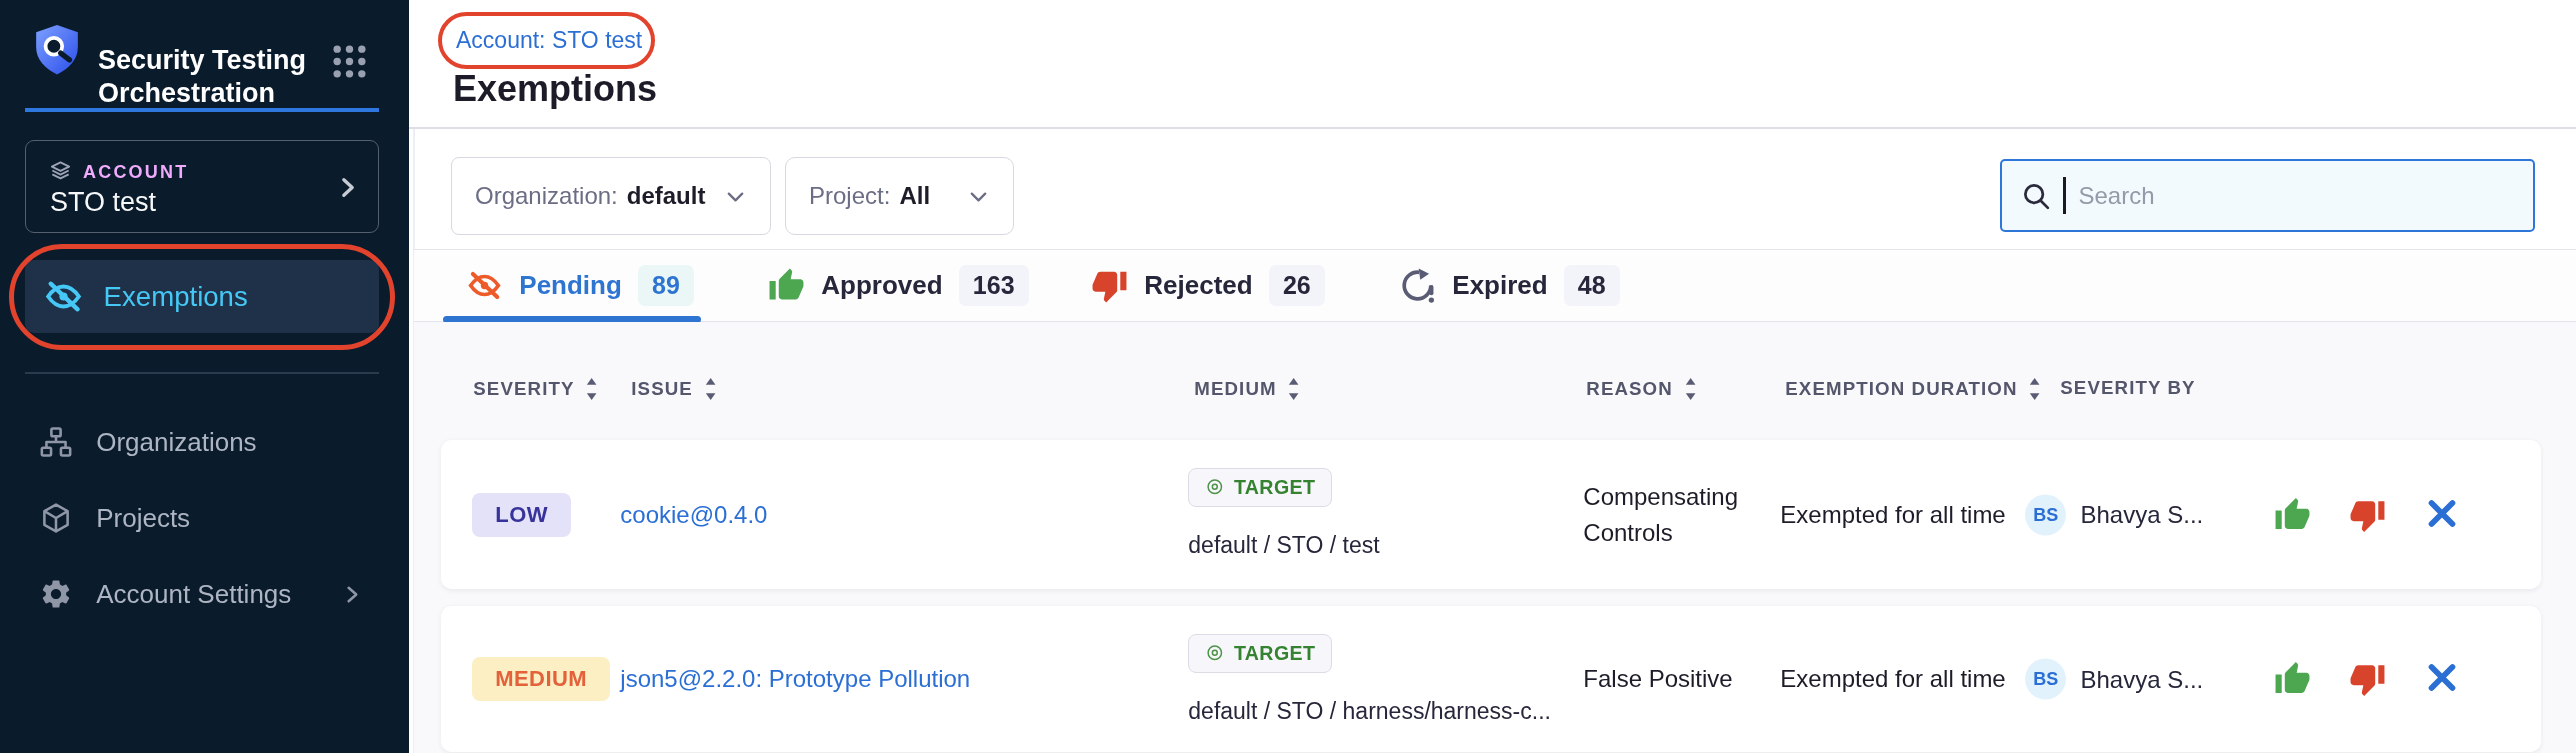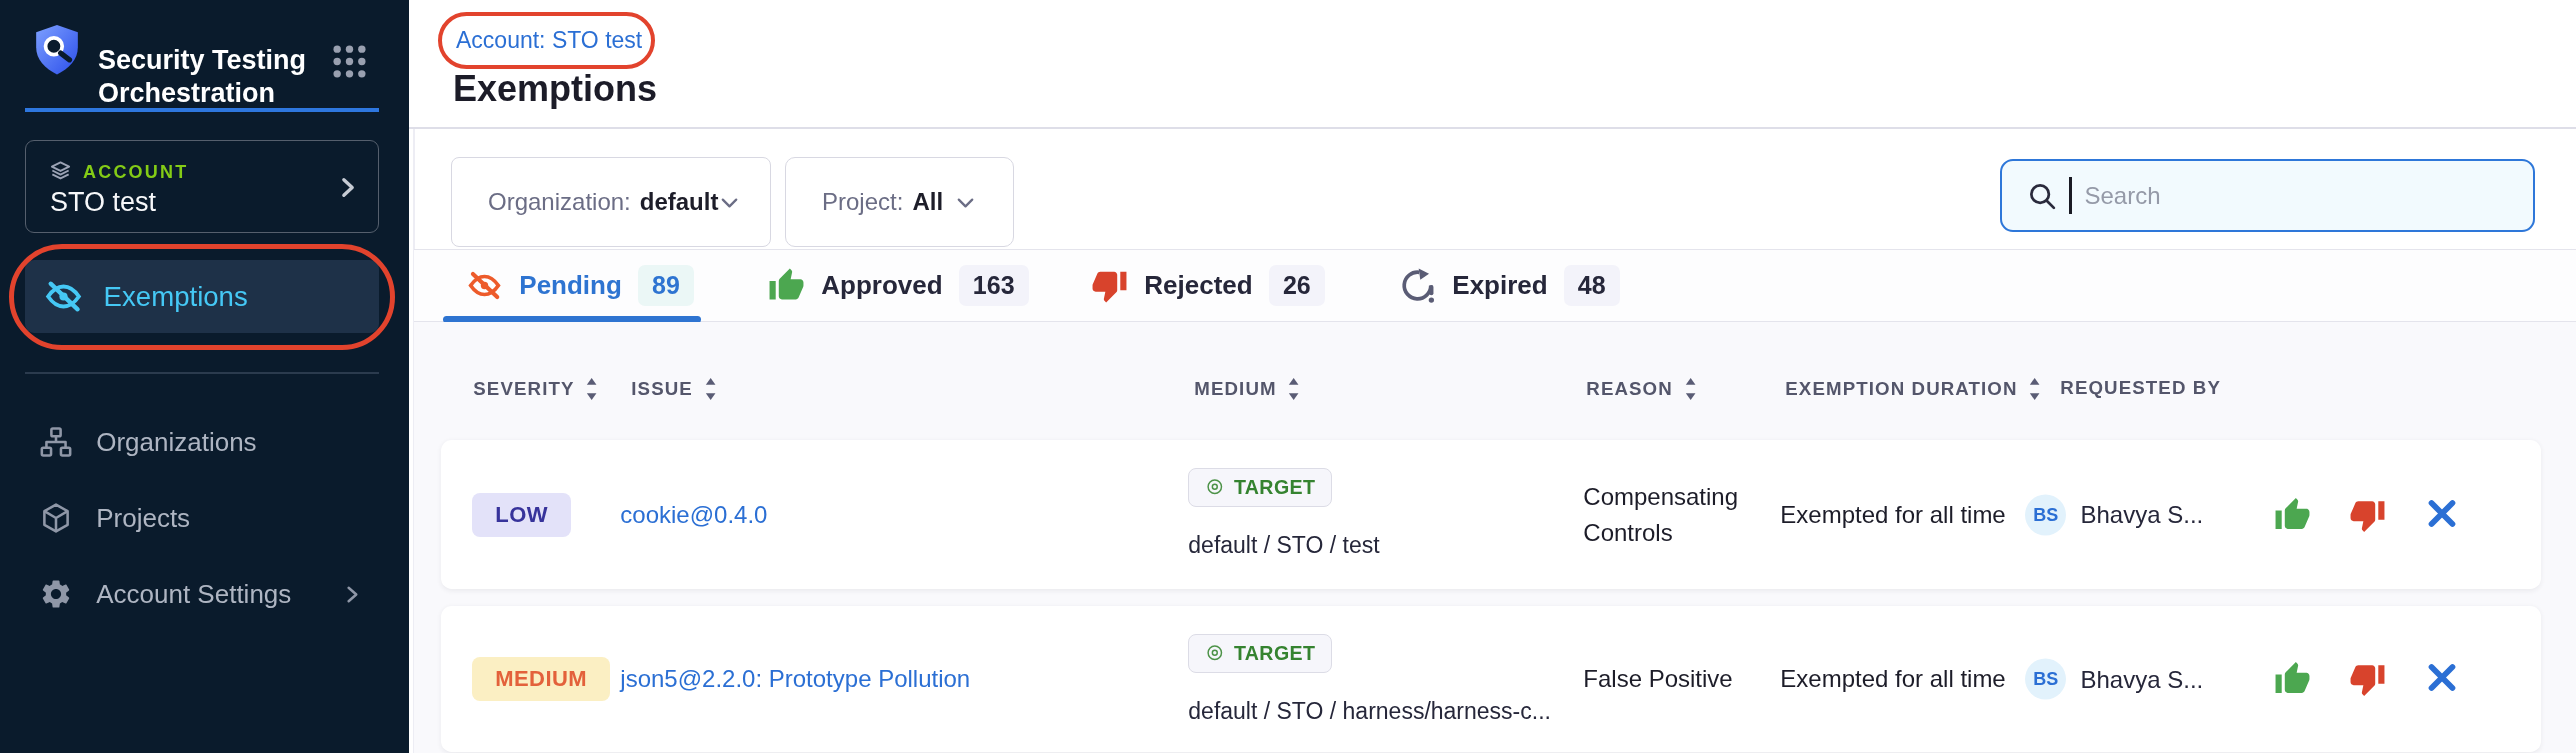--- a/index.html
+++ b/index.html
@@ -9,21 +9,21 @@
 
   
   .sidebar { position: absolute; left: 0; top: 0; width: 409px; height: 754px; background: #0A1B2C; }
   .logo { position: absolute; left: 32px; top: 23px; width: 50px; height: 57px; }
   .app-title { position: absolute; left: 98px; top: 44px; width: 229px; font-size: 27px; font-weight: 700; color: #ffffff; line-height: 33px; }
   .grid-icon { position: absolute; left: 331px; top: 43px; width: 37px; height: 37px; color: #99A0B0; cursor: pointer; }
   .sb-underline { position: absolute; left: 25px; top: 108px; width: 354px; height: 4.4px; background: #2E77DF; }
 
   .account-card { position: absolute; left: 25px; top: 140px; width: 354px; height: 93px; border: 1.8px solid #555F6D; border-radius: 9px; cursor: pointer; }
   .account-icon { position: absolute; left: 23px; top: 18px; width: 23px; height: 23px; color: #9BA3B5; }
-  .account-label { position: absolute; left: 57px; top: 21.3px; font-size: 18px; font-weight: 700; letter-spacing: 2.2px; color: #84cc16; }
+  .account-label { position: absolute; left: 57px; top: 21.3px; font-size: 18px; font-weight: 700; letter-spacing: 2.2px; color: #f0abfc; }
   .account-name { position: absolute; left: 24px; top: 46px; font-size: 27px; color: #F7F8FA; }
   .account-chevron { position: absolute; right: 18px; top: 34px; width: 25px; height: 25px; color: #C6CBD4; }
 
   .exemptions-annotation { position: absolute; left: 9px; top: 244px; width: 386px; height: 106px; border: 5.3px solid #E2432D; border-radius: 53px; pointer-events: none; }
   .exemptions-item { position: absolute; left: 25px; top: 260px; width: 354px; height: 73px; background: #1E3148; border-radius: 9px; display: flex; align-items: center; gap: 19.6px; padding-left: 18px; color: #45C8F5; cursor: pointer; }
   .exemptions-item .eicon { width: 41px; height: 41px; }
   .exemptions-label { font-size: 27.6px; }
 
   .sb-divider { position: absolute; left: 25px; top: 372px; width: 354px; height: 1.8px; background: #2B3B4E; }
 
@@ -34,28 +34,28 @@
 
   
   .main { position: absolute; left: 409px; top: 0; width: 2167px; height: 754px; background: #ffffff; }
   .main-hairline { position: absolute; left: 4.4px; top: 128px; bottom: 0; width: 1.8px; background: #EDEDF4; }
 
   .breadcrumb-oval { position: absolute; left: 29px; top: 11.6px; width: 217px; height: 57px; border: 4.4px solid #E2432D; border-radius: 30px; pointer-events: none; }
   .breadcrumb { position: absolute; left: 47px; top: 27px; font-size: 23px; color: #2B6FD4; cursor: pointer; text-decoration: none; }
   .page-title { position: absolute; left: 44px; top: 68px; font-size: 36px; font-weight: 700; color: #1C1C28; }
   .header-divider { position: absolute; left: 0; top: 127px; width: 100%; height: 1.8px; background: #DEDEE8; }
 
-  .chip { position: absolute; top: 157px; height: 90px; border: 1.8px solid #D8D8E2; border-radius: 8px; background: #fff; display: flex; align-items: center; padding: 0 36px; font-size: 24px; cursor: pointer; }
+  .chip { position: absolute; top: 157px; height: 78px; border: 1.8px solid #D8D8E2; border-radius: 8px; background: #fff; display: flex; align-items: center; padding: 0 23px; font-size: 24px; cursor: pointer; }
   .chip .clabel { color: #6B6D85; margin-right: 9px; }
   .chip .cvalue { color: #1D1D29; font-weight: 700; }
   .chip .chev { width: 23px; height: 23px; color: #6B6D85; margin-left: auto; }
   .chip-org { left: 42px; width: 320px; }
   .chip-project { left: 376px; width: 229px; border-radius: 10px; }
 
-  .searchbox { position: absolute; left: 1591px; top: 159px; width: 535px; height: 73px; border: 2.7px solid #2E77D9; border-radius: 13px; background: #F2FAFE; display: flex; align-items: center; padding: 0 25px; gap: 12.4px; }
+  .searchbox { position: absolute; left: 1591px; top: 159px; width: 535px; height: 73px; border: 2.7px solid #2E77D9; border-radius: 5px; background: #F2FAFE; display: flex; align-items: center; padding: 0 19px; gap: 12.4px; }
   .search-icon { width: 30px; height: 30px; color: #2A2A3C; flex: 0 0 auto; }
   .caret { width: 2.7px; height: 37px; background: #1A1A24; flex: 0 0 auto; }
   .search-input { flex: 1; border: none; outline: none; background: transparent; font-size: 24px; color: #1D1D29; font-family: "Liberation Sans", sans-serif; }
   .search-input::placeholder { color: #959AA8; }
 
   
   .tabbar { position: absolute; left: 5.3px; right: 0; top: 249px; height: 73px; background: #FDFDFE; border-top: 1.8px solid #E4E4EC; border-bottom: 1.8px solid #E4E4EC; }
   .tab { position: absolute; top: 0; height: 100%; display: flex; align-items: center; gap: 16px; cursor: pointer; }
   .tab .ticon { width: 37px; height: 37px; }
   .tab .tlabel { font-size: 26px; font-weight: 700; color: #26273A; }
@@ -337,21 +337,21 @@
     <div class="thead-cell th-duration">
       <span>EXEMPTION DURATION</span>
       <span class="sort-icon">
         <svg viewBox="0 0 14 26" width="13.3" height="24" fill="currentColor">
             <path d="M7 1l5.2 7.4H1.8L7 1z"></path>
             <path d="M7 25l5.2-7.4H1.8L7 25z"></path>
           </svg>
       </span>
     </div>
     <div class="thead-cell th-requested">
-      <span>REQUESTED BY</span>
+      <span>SEVERITY BY</span>
     </div>
 
     <div class="row row1">
       <span class="sev-badge sev-low">LOW</span>
       <a class="cell-issue">cookie@0.4.0</a>
       <div class="cell-scope">
         <span class="scope-chip">
           <span class="target-icon">
             <svg viewBox="0 0 24 24" width="19.6" height="19.6" fill="none" stroke="currentColor" stroke-width="1.8">
                 <circle cx="12" cy="12" r="8.2"></circle>

